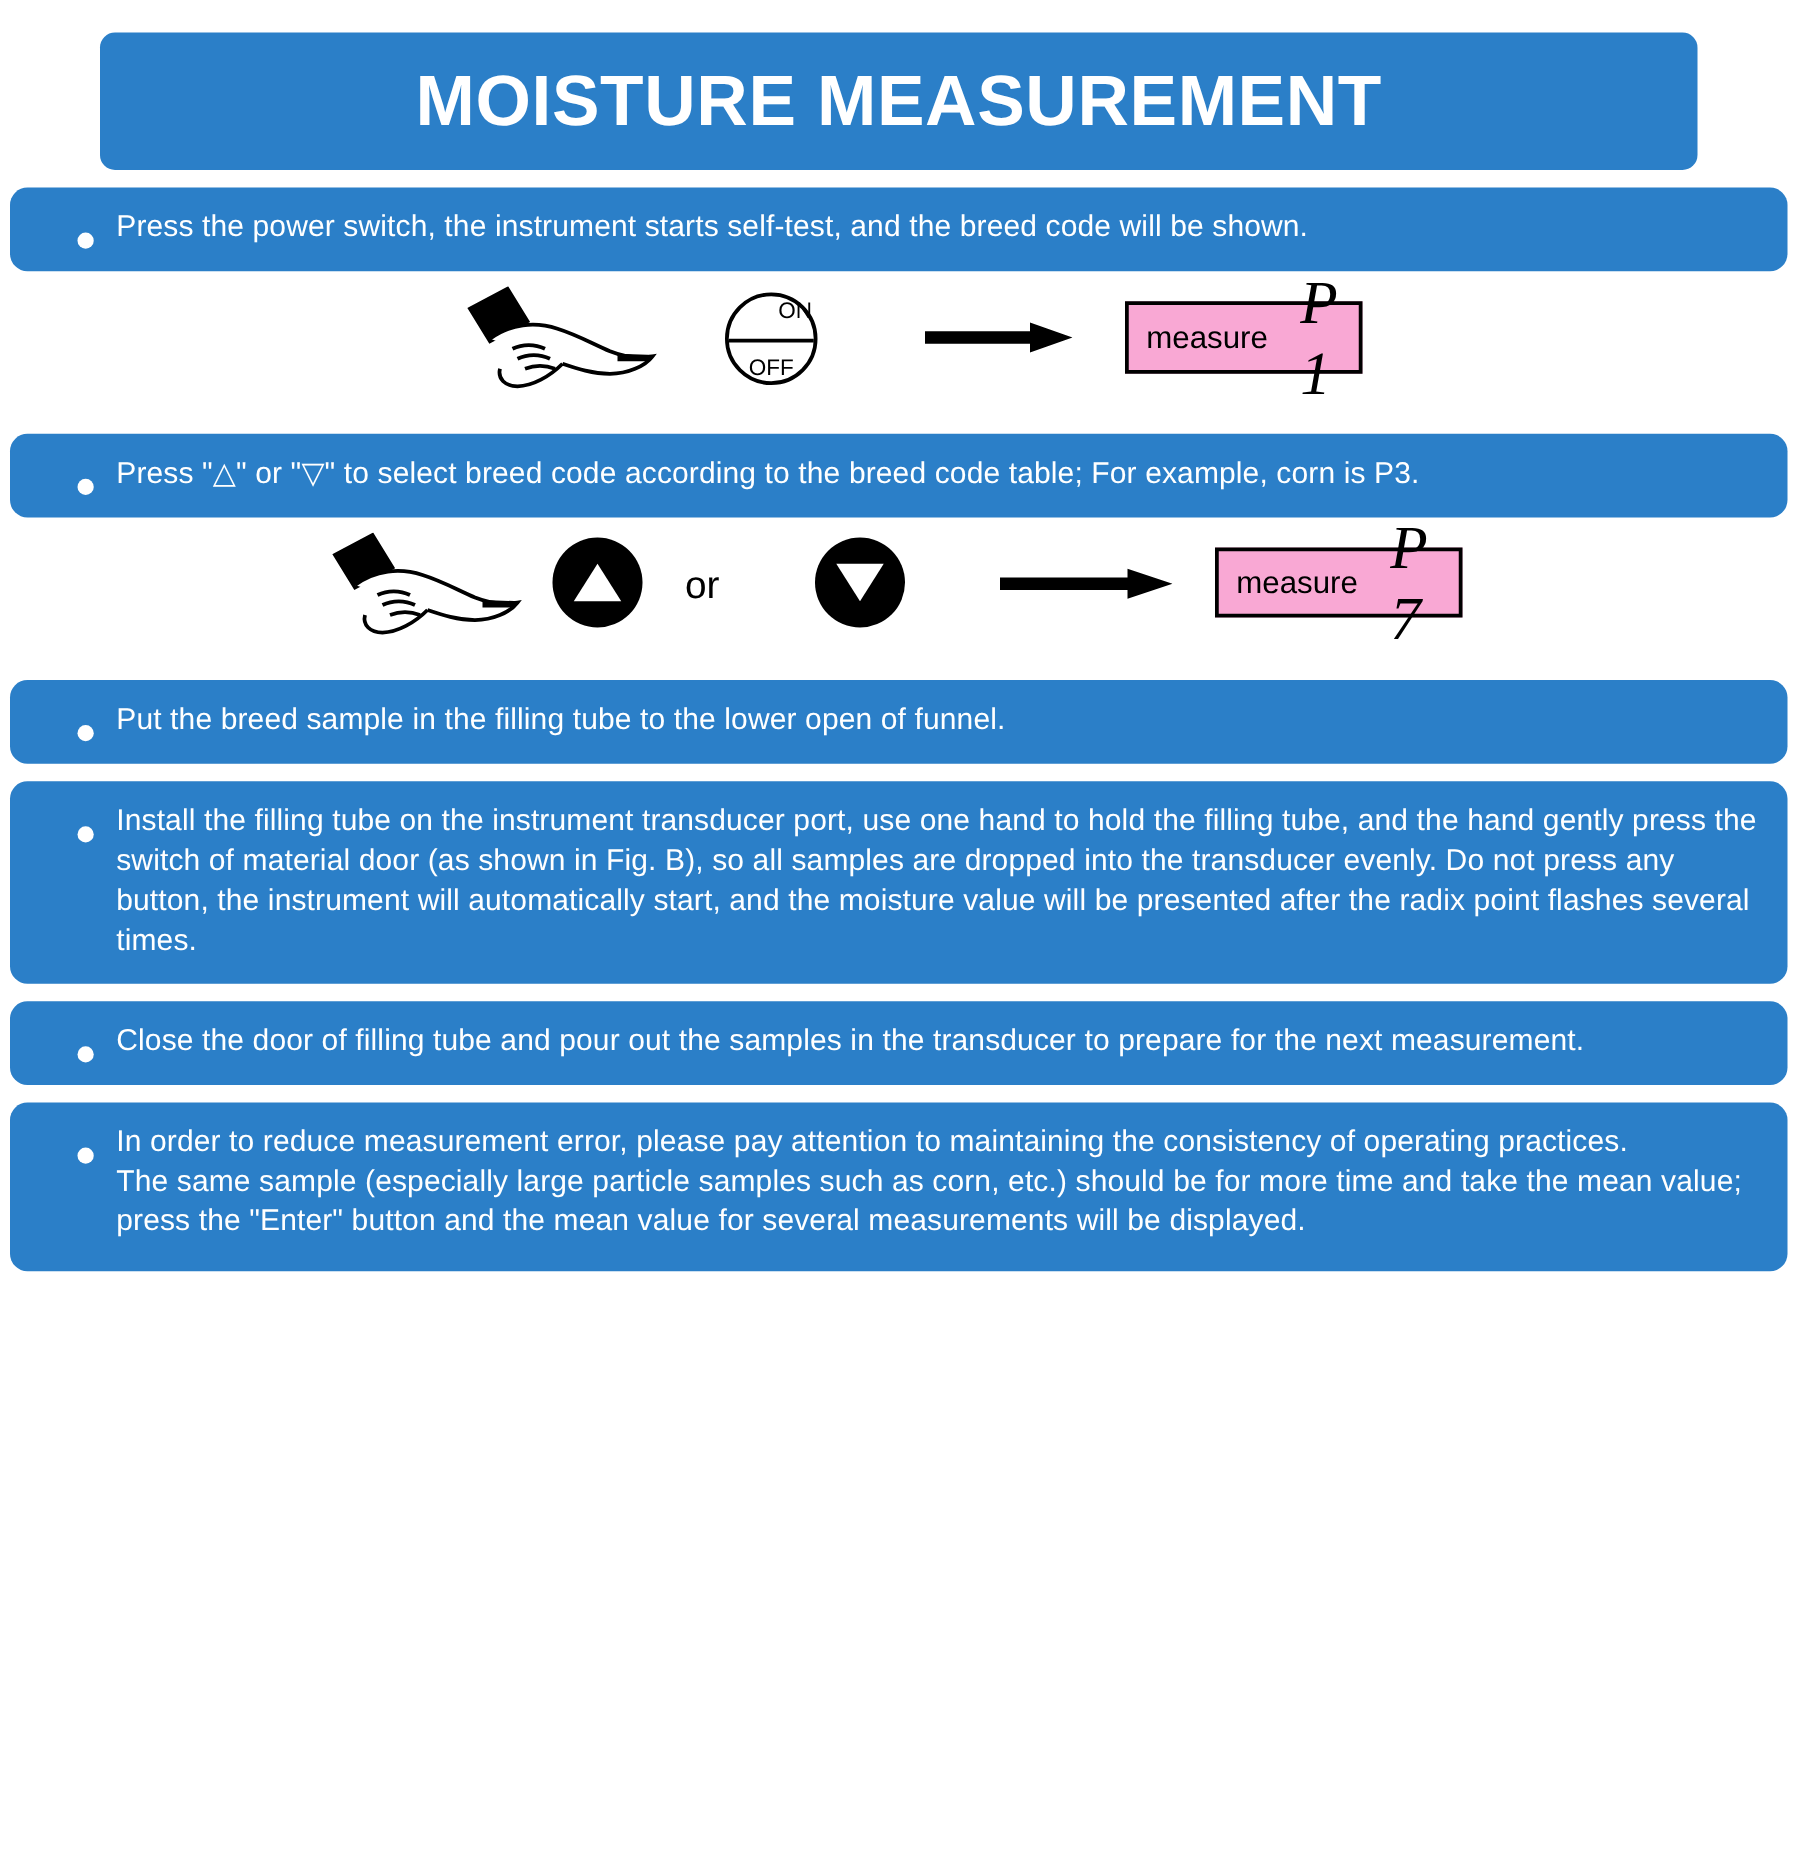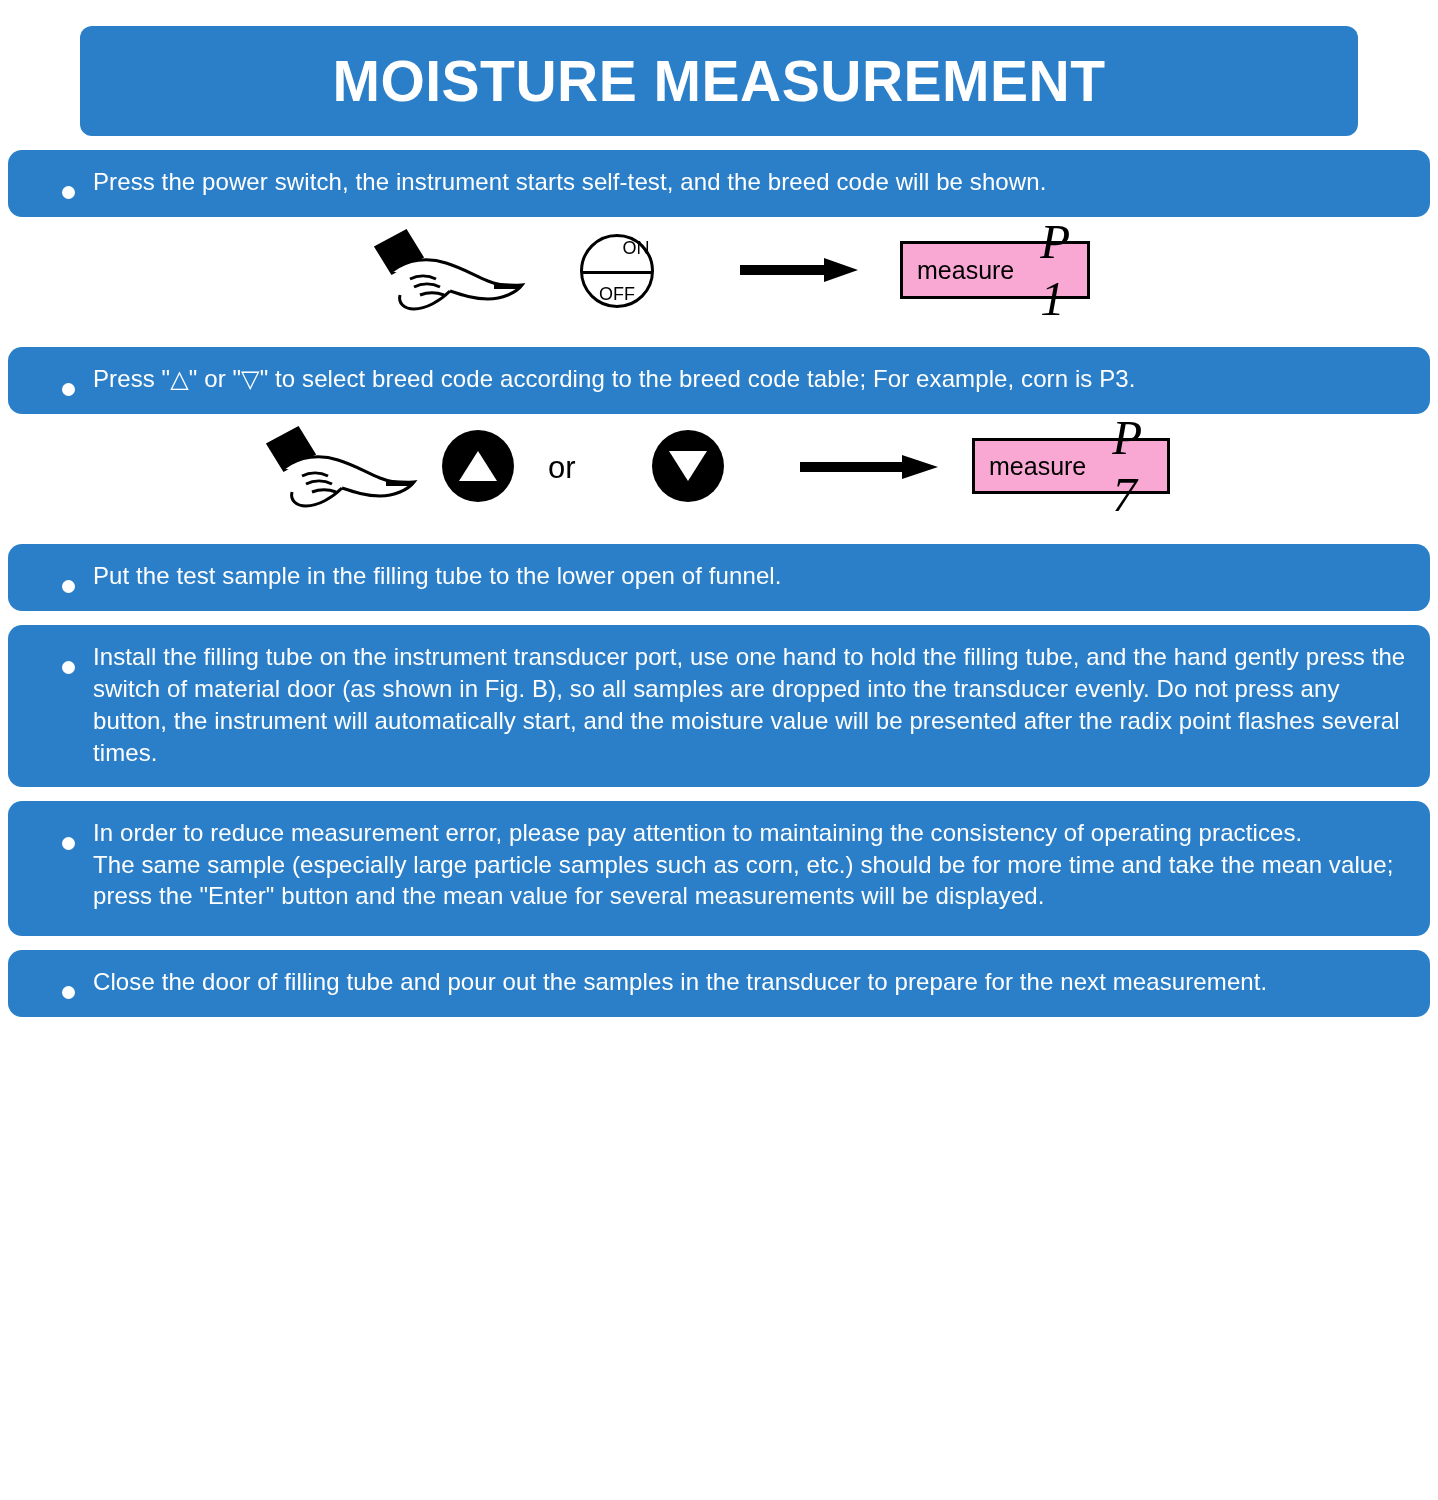--- a/index.html
+++ b/index.html
@@ -267,39 +267,39 @@
       <div class="display" style="left:972px; top:18px; width:198px; height:56px;">
         <span class="measure">measure</span>
         <span class="code">P 7</span>
       </div>
     </div>
   </div>
 
   <div class="block">
     <div class="bullet-row">
       <div class="dot"></div>
-      <div class="btext">Put the test sample in the filling tube to the lower open of funnel.</div>
+      <div class="btext">Put the breed sample in the filling tube to the lower open of funnel.</div>
     </div>
   </div>
 
   <div class="block">
     <div class="bullet-row">
       <div class="dot"></div>
       <div class="btext">Install the filling tube on the instrument transducer port, use one hand to hold the filling tube, and the hand gently press the switch of material door (as shown in Fig. B), so all samples are dropped into the transducer evenly. Do not press any button, the instrument will automatically start, and the moisture value will be presented after the radix point flashes several times.</div>
+    </div>
+  </div>
+
+  <div class="block">
+    <div class="bullet-row">
+      <div class="dot"></div>
+      <div class="btext">Close the door of filling tube and pour out the samples in the transducer to prepare for the next measurement.</div>
     </div>
   </div>
 
   <div class="block" style="padding-bottom:24px;">
     <div class="bullet-row">
       <div class="dot"></div>
       <div class="btext"> In order to reduce measurement error, please pay attention to maintaining the consistency of operating practices.
 The same sample (especially large particle samples such as corn, etc.) should be for more time and take the mean value; press the "Enter" button and the mean value for several measurements will be displayed.</div>
     </div>
   </div>
 
-  <div class="block">
-    <div class="bullet-row">
-      <div class="dot"></div>
-      <div class="btext">Close the door of filling tube and pour out the samples in the transducer to prepare for the next measurement.</div>
-    </div>
-  </div>
-
 </div>
 
 </body></html>

